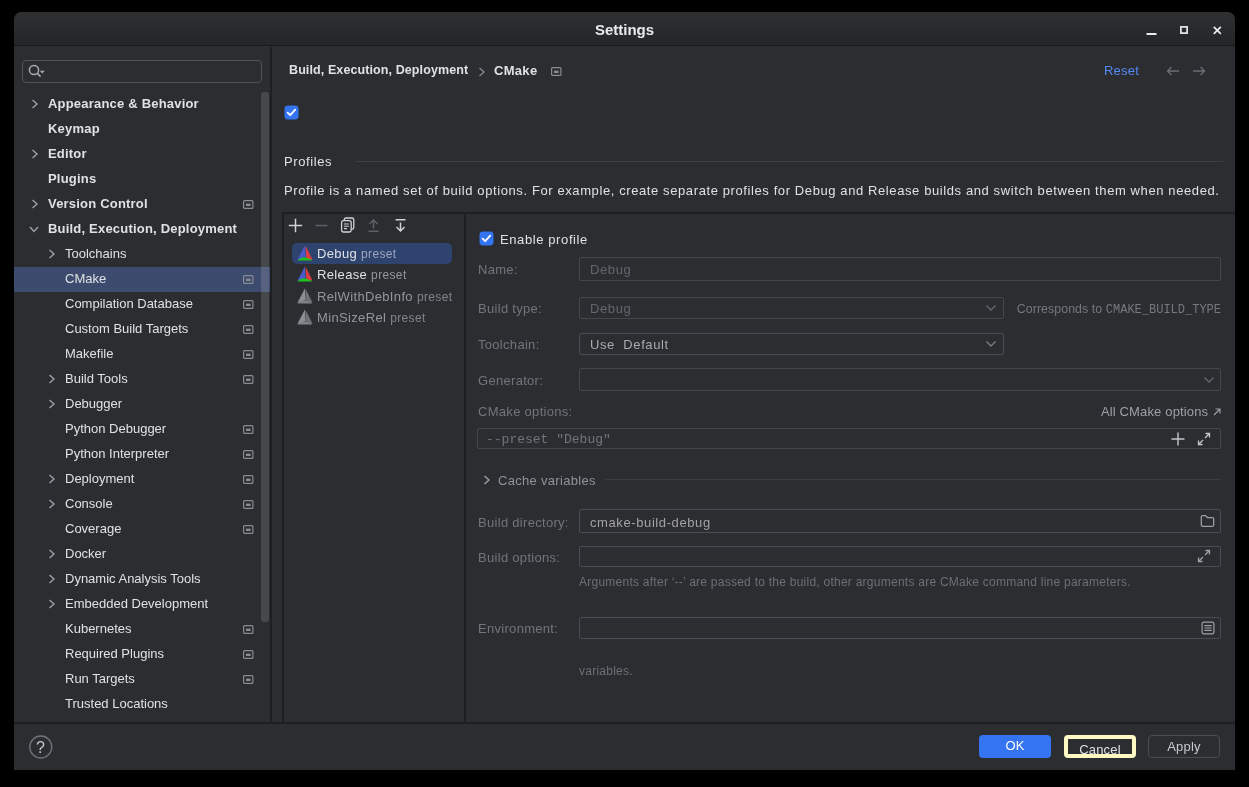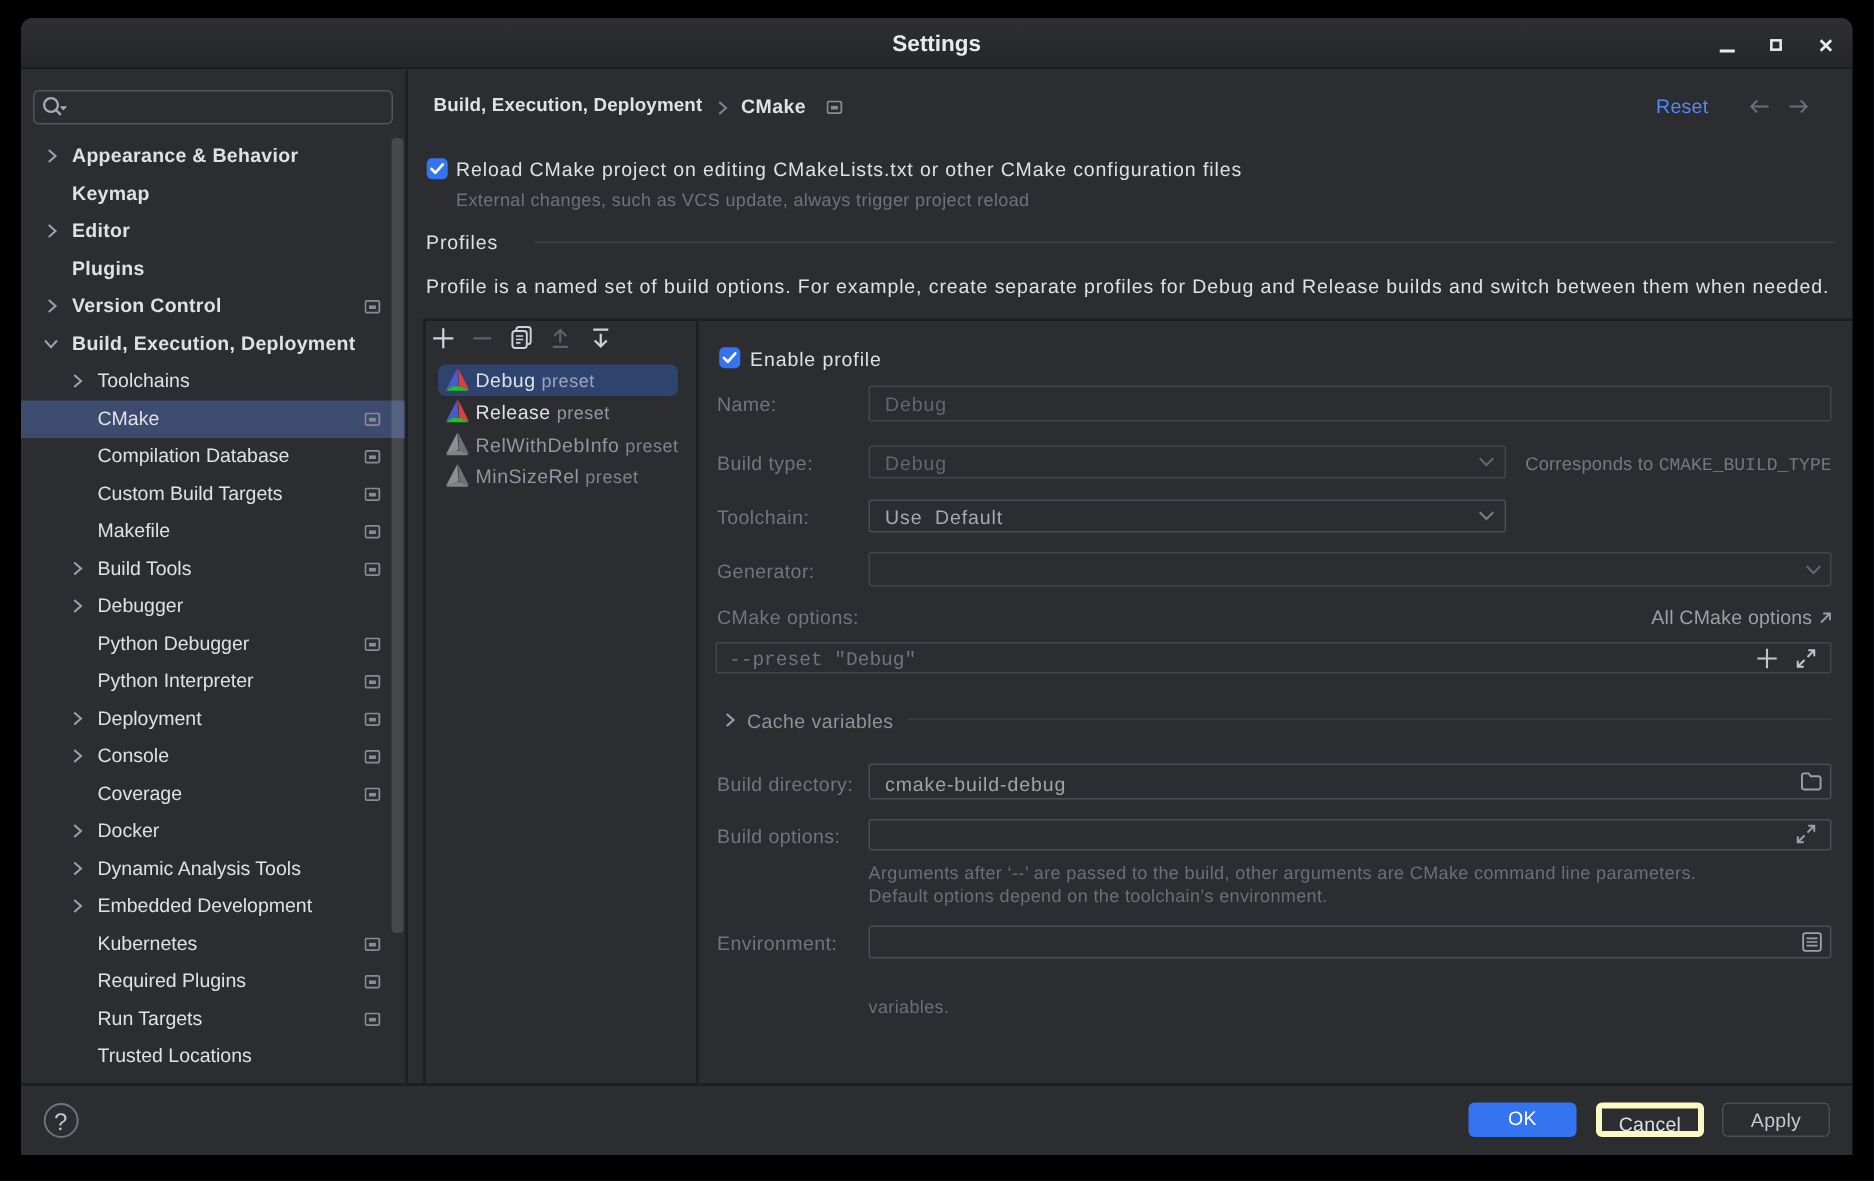--- a/index.html
+++ b/index.html
@@ -249,22 +249,20 @@
   <svg class="abs" style="left:893px;top:18px" width="16" height="12">
         <path d="M14,6 L2.5,6 M6.5,2 L2.5,6 L6.5,10" fill="none" stroke="#6a6e75" stroke-width="1.3"></path>
       </svg>
   <svg class="abs" style="left:919px;top:18px" width="16" height="12">
         <path d="M2,6 L13.5,6 M9.5,2 L13.5,6 L9.5,10" fill="none" stroke="#6a6e75" stroke-width="1.3"></path>
       </svg>
   <svg class="abs" style="left:12px;top:58px" width="15" height="15">
         <rect x="0.5" y="0.5" width="14" height="14" rx="3.4" fill="#3574f0"></rect>
         <path d="M3.6,7.6 L6.2,10.2 L11.2,4.6" fill="none" stroke="#fff" stroke-width="1.8" stroke-linecap="round" stroke-linejoin="round"></path>
       </svg>
-  <div class="abs" style="left:32px;top:57.5px">Reload CMake project on editing CMakeLists.txt or other CMake configuration files</div>
-  <div class="abs" style="left:32px;top:79px;font-size:12px;letter-spacing:0.25px;color:#6f737a">External changes, such as VCS update, always trigger project reload</div>
   <div class="abs" style="left:12px;top:107px">Profiles</div>
   <div class="rule" style="left:84px;top:114px;width:867px"></div>
   <div class="abs" style="left:12px;top:136px">Profile is a named set of build options. For example, create separate profiles for Debug and Release builds and switch between them when needed.</div>
   <div class="abs" style="left:10px;top:165px;width:953px;height:1.5px;background:#1e1f22"></div>
   <div class="abs" style="left:10px;top:165px;width:1.5px;height:510px;background:#1e1f22"></div>
   <div class="abs" style="left:192px;top:165px;width:1.5px;height:510px;background:#1e1f22"></div>
   <svg class="abs" style="left:16px;top:171px" width="15" height="15">
         <path d="M7.5,0.8 L7.5,14.2 M0.8,7.5 L14.2,7.5" stroke="#cfd2d6" stroke-width="1.5"></path>
       </svg>
   <svg class="abs" style="left:42px;top:171px" width="15" height="15">
@@ -356,21 +354,20 @@
   <div class="abs" style="left:318px;top:468px;color:#a3a3a3">cmake-build-debug</div>
   <svg class="abs" style="left:928px;top:467px" width="15" height="14">
         <path d="M1.3,3 a1.4,1.4 0 0 1 1.4,-1.4 h3 l1.5,1.9 h5.1 a1.4,1.4 0 0 1 1.4,1.4 v6 a1.4,1.4 0 0 1 -1.4,1.4 h-9.6 a1.4,1.4 0 0 1 -1.4,-1.4 z" fill="none" stroke="#9da0a8" stroke-width="1.25"></path>
       </svg>
   <div class="abs lbl" style="left:206px;top:503px">Build options:</div>
   <div class="field" style="left:307px;top:498.5px;width:642px;height:21.5px;border-color:#4a4d53"></div>
   <svg class="abs" style="left:925px;top:502px" width="14" height="14">
         <path d="M8.5,1.5 L12.5,1.5 L12.5,5.5 M12.5,1.5 L8,6 M5.5,12.5 L1.5,12.5 L1.5,8.5 M1.5,12.5 L6,8" fill="none" stroke="#9da0a8" stroke-width="1.3"></path>
       </svg>
   <div class="abs" style="left:307px;top:528px;font-size:12px;letter-spacing:0.25px;color:#6b7076">Arguments after ‘--’ are passed to the build, other arguments are CMake command line parameters.</div>
-  <div class="abs" style="left:307px;top:543px;font-size:12px;letter-spacing:0.25px;color:#6b7076">Default options depend on the toolchain’s environment.</div>
   <div class="abs lbl" style="left:206px;top:574px">Environment:</div>
   <div class="field" style="left:307px;top:570px;width:642px;height:21.5px;border-color:#4a4d53"></div>
   <svg class="abs" style="left:929px;top:574px" width="14" height="14">
         <rect x="1.1" y="1.1" width="11.8" height="11.8" rx="1.6" fill="none" stroke="#9da0a8" stroke-width="1.2"></rect>
         <path d="M3.4,4.6 L10.6,4.6 M3.4,7 L10.6,7 M3.4,9.4 L10.6,9.4" stroke="#9da0a8" stroke-width="1.1"></path>
       </svg>
   <div class="abs" style="left:307px;top:617px;font-size:12px;letter-spacing:0.25px;color:#6b7076">variables.</div>
   </div>
   <div id="botsep"></div>
   <div id="bottombar">

